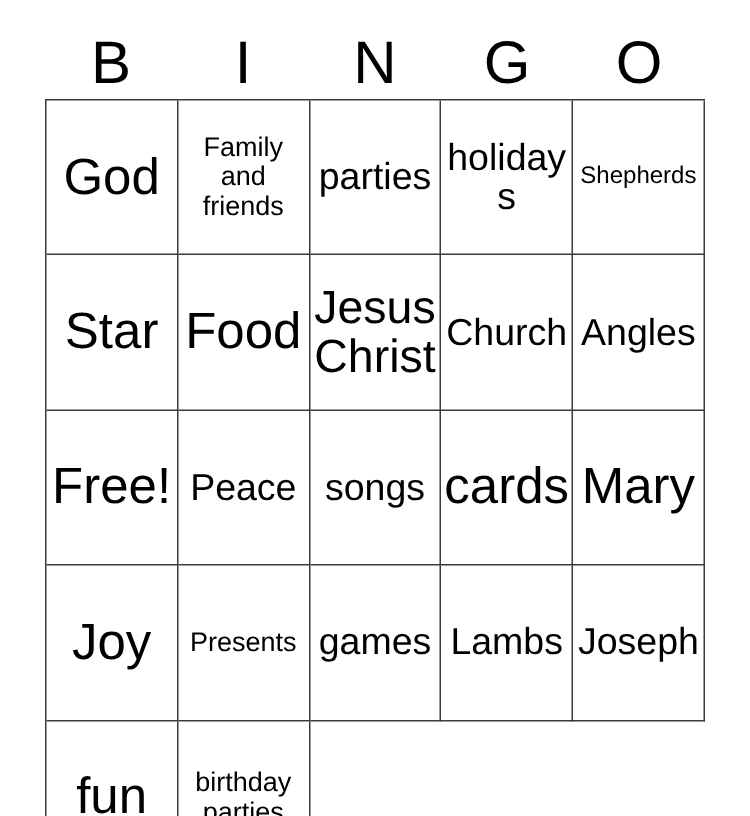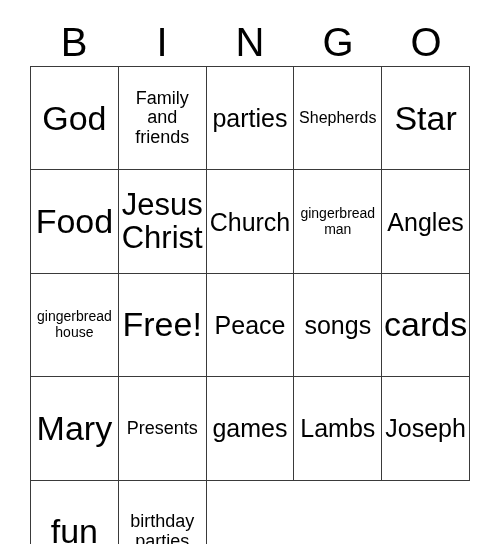--- a/index.html
+++ b/index.html
@@ -94,58 +94,58 @@
   <div class="grid" id="bingo-grid">
       <div class="cell s-xl">
         <span>God</span>
       </div>
       <div class="cell s-sm">
         <span>Family and friends</span>
       </div>
       <div class="cell s-md">
         <span>parties</span>
       </div>
+      <div class="cell s-md">
+        <span>holidays</span>
+      </div>
       <div class="cell s-xxs">
         <span>Shepherds</span>
       </div>
       <div class="cell s-xl">
         <span>Star</span>
       </div>
       <div class="cell s-xl">
         <span>Food</span>
       </div>
       <div class="cell s-lg">
         <span>Jesus Christ</span>
       </div>
       <div class="cell s-md">
         <span>Church</span>
       </div>
-      <div class="cell s-tiny">
-        <span>gingerbread man</span>
-      </div>
       <div class="cell s-md">
         <span>Angles</span>
-      </div>
-      <div class="cell s-tiny">
-        <span>gingerbread house</span>
       </div>
       <div class="cell s-xl">
         <span>Free!</span>
       </div>
       <div class="cell s-md">
         <span>Peace</span>
       </div>
       <div class="cell s-md">
         <span>songs</span>
       </div>
       <div class="cell s-xl">
         <span>cards</span>
       </div>
       <div class="cell s-xl">
         <span>Mary</span>
+      </div>
+      <div class="cell s-xl">
+        <span>Joy</span>
       </div>
       <div class="cell s-xs">
         <span>Presents</span>
       </div>
       <div class="cell s-md">
         <span>games</span>
       </div>
       <div class="cell s-md">
         <span>Lambs</span>
       </div>

